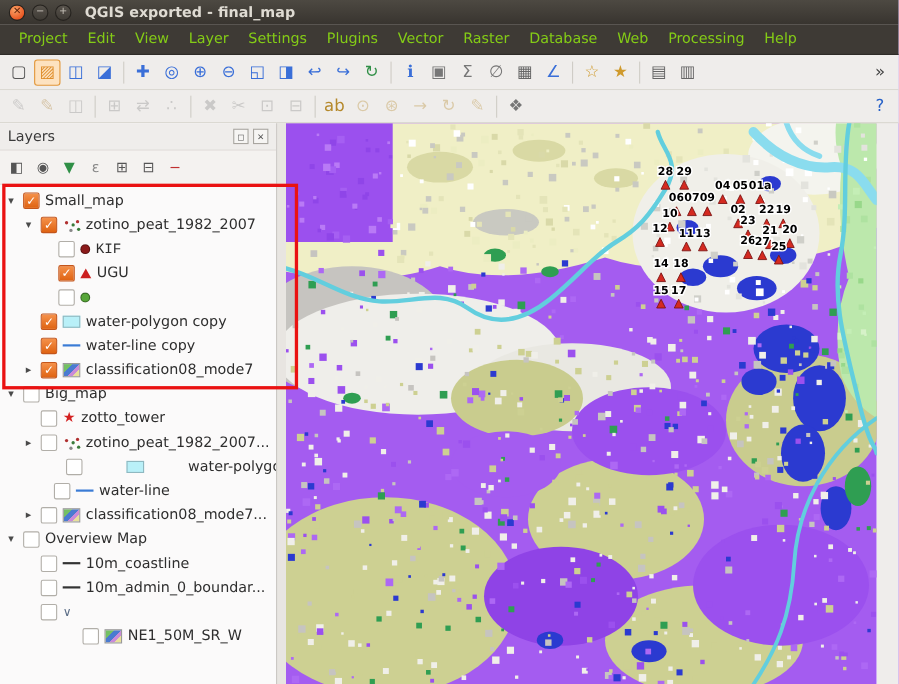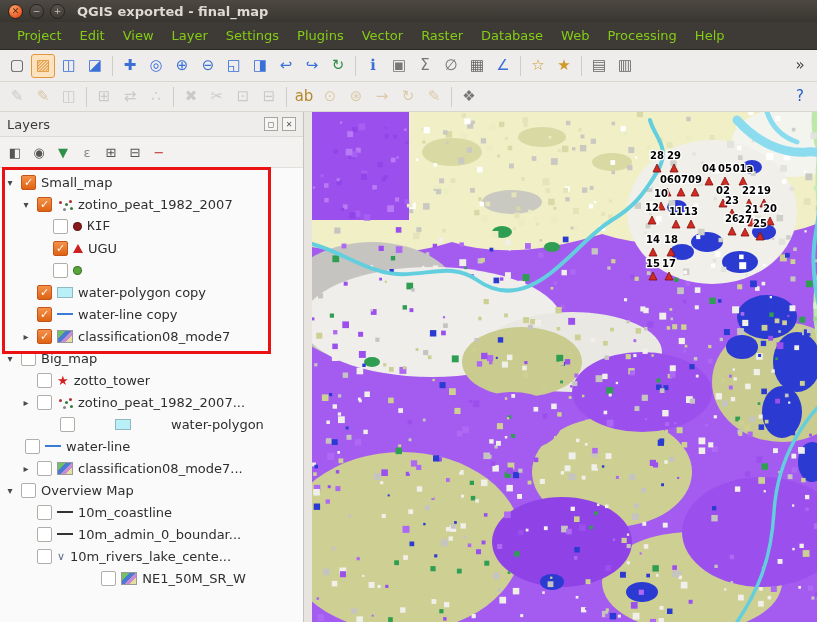--- a/index.html
+++ b/index.html
@@ -19,21 +19,21 @@
   .toolbar.row1{height:32px}
   .toolbar.row2{height:30px}
   .tbtn{width:24px;height:24px;margin:0 1px;display:flex;align-items:center;justify-content:center;border-radius:3px;flex:none}
   .tbtn .glyph{font-size:15px;line-height:1}
   .tbtn.active{background:#fde2c0;border:1px solid #e2973a;box-sizing:border-box}
   .tbtn.disabled{opacity:.35}
   .tsep{width:1px;height:20px;background:#cfccc6;margin:0 4px;flex:none}
   .push{margin-left:auto}
   
   .main{display:flex;height:510px}
-  .layers-panel{width:304px;position:relative;background:#fbfafa;border-right:1px solid #c6c3be;box-sizing:border-box;flex:none}
+  .layers-panel{width:252px;position:relative;background:#fbfafa;border-right:1px solid #c6c3be;box-sizing:border-box;flex:none}
   .panel-header{height:24px;background:#efedeb;display:flex;align-items:center;padding:0 7px;border-bottom:1px solid #ddd9d4}
   .panel-title{font-size:13px;color:#3a3a3a}
   .dock-btns{margin-left:auto;display:flex;gap:4px}
   .dock-btn{width:14px;height:14px;border:1px solid #a9a6a0;background:#f6f5f3;font-size:8px;display:flex;align-items:center;justify-content:center;color:#555;box-sizing:border-box}
   .panel-toolbar{height:30px;display:flex;align-items:center;gap:2px;padding:0 4px;background:#f4f2f0;border-bottom:1px solid #e3e0db}
   .ptbtn{width:22px;height:22px;display:flex;align-items:center;justify-content:center;border-radius:3px;flex:none}
   .ptbtn .glyph{font-size:13px;line-height:1}
   
   .layer-tree{padding-top:3px;position:relative}
   .tree-row{height:22px;display:flex;align-items:center;gap:5px;font-size:13px;color:#2e2e2e;white-space:nowrap;overflow:hidden}
@@ -322,21 +322,21 @@
             <span class="cb"></span>
             <span class="sym sym-pts"></span>
             <span class="tlabel">zotino_peat_1982_2007...</span>
           </div>
           <div class="tree-row" style="padding-left: 8px; gap: 40px;">
             <span class="expander"></span>
             <span class="cb"></span>
             <span class="sym sym-rect" style="background: rgb(185, 240, 248);"></span>
             <span class="tlabel">water-polygon</span>
           </div>
-          <div class="tree-row" style="padding-left: 8px;">
+          <div class="tree-row" style="padding-left: 32px;">
             <span class="expander"></span>
             <span class="cb"></span>
             <span class="sym sym-line" style="background: rgb(58, 123, 213);"></span>
             <span class="tlabel">water-line</span>
           </div>
           <div class="tree-row" style="padding-left: 20px;">
             <span class="expander">▸</span>
             <span class="cb"></span>
             <span class="sym sym-raster"></span>
             <span class="tlabel">classification08_mode7...</span>
@@ -355,21 +355,20 @@
           <div class="tree-row" style="padding-left: 20px;">
             <span class="expander"></span>
             <span class="cb"></span>
             <span class="sym sym-line" style="background: rgb(51, 51, 51);"></span>
             <span class="tlabel">10m_admin_0_boundar...</span>
           </div>
           <div class="tree-row" style="padding-left: 20px;">
             <span class="expander"></span>
             <span class="cb"></span>
             <span class="sym sym-vee">∨</span>
-            <span class="tlabel">10m_rivers_lake_cente...</span>
           </div>
           <div class="tree-row" style="padding-left: 27px; justify-content: center;">
             <span class="expander"></span>
             <span class="cb"></span>
             <span class="sym sym-raster"></span>
             <span class="tlabel">NE1_50M_SR_W</span>
           </div>
         </div>
       <div class="highlight-rect"></div>
     </div>

